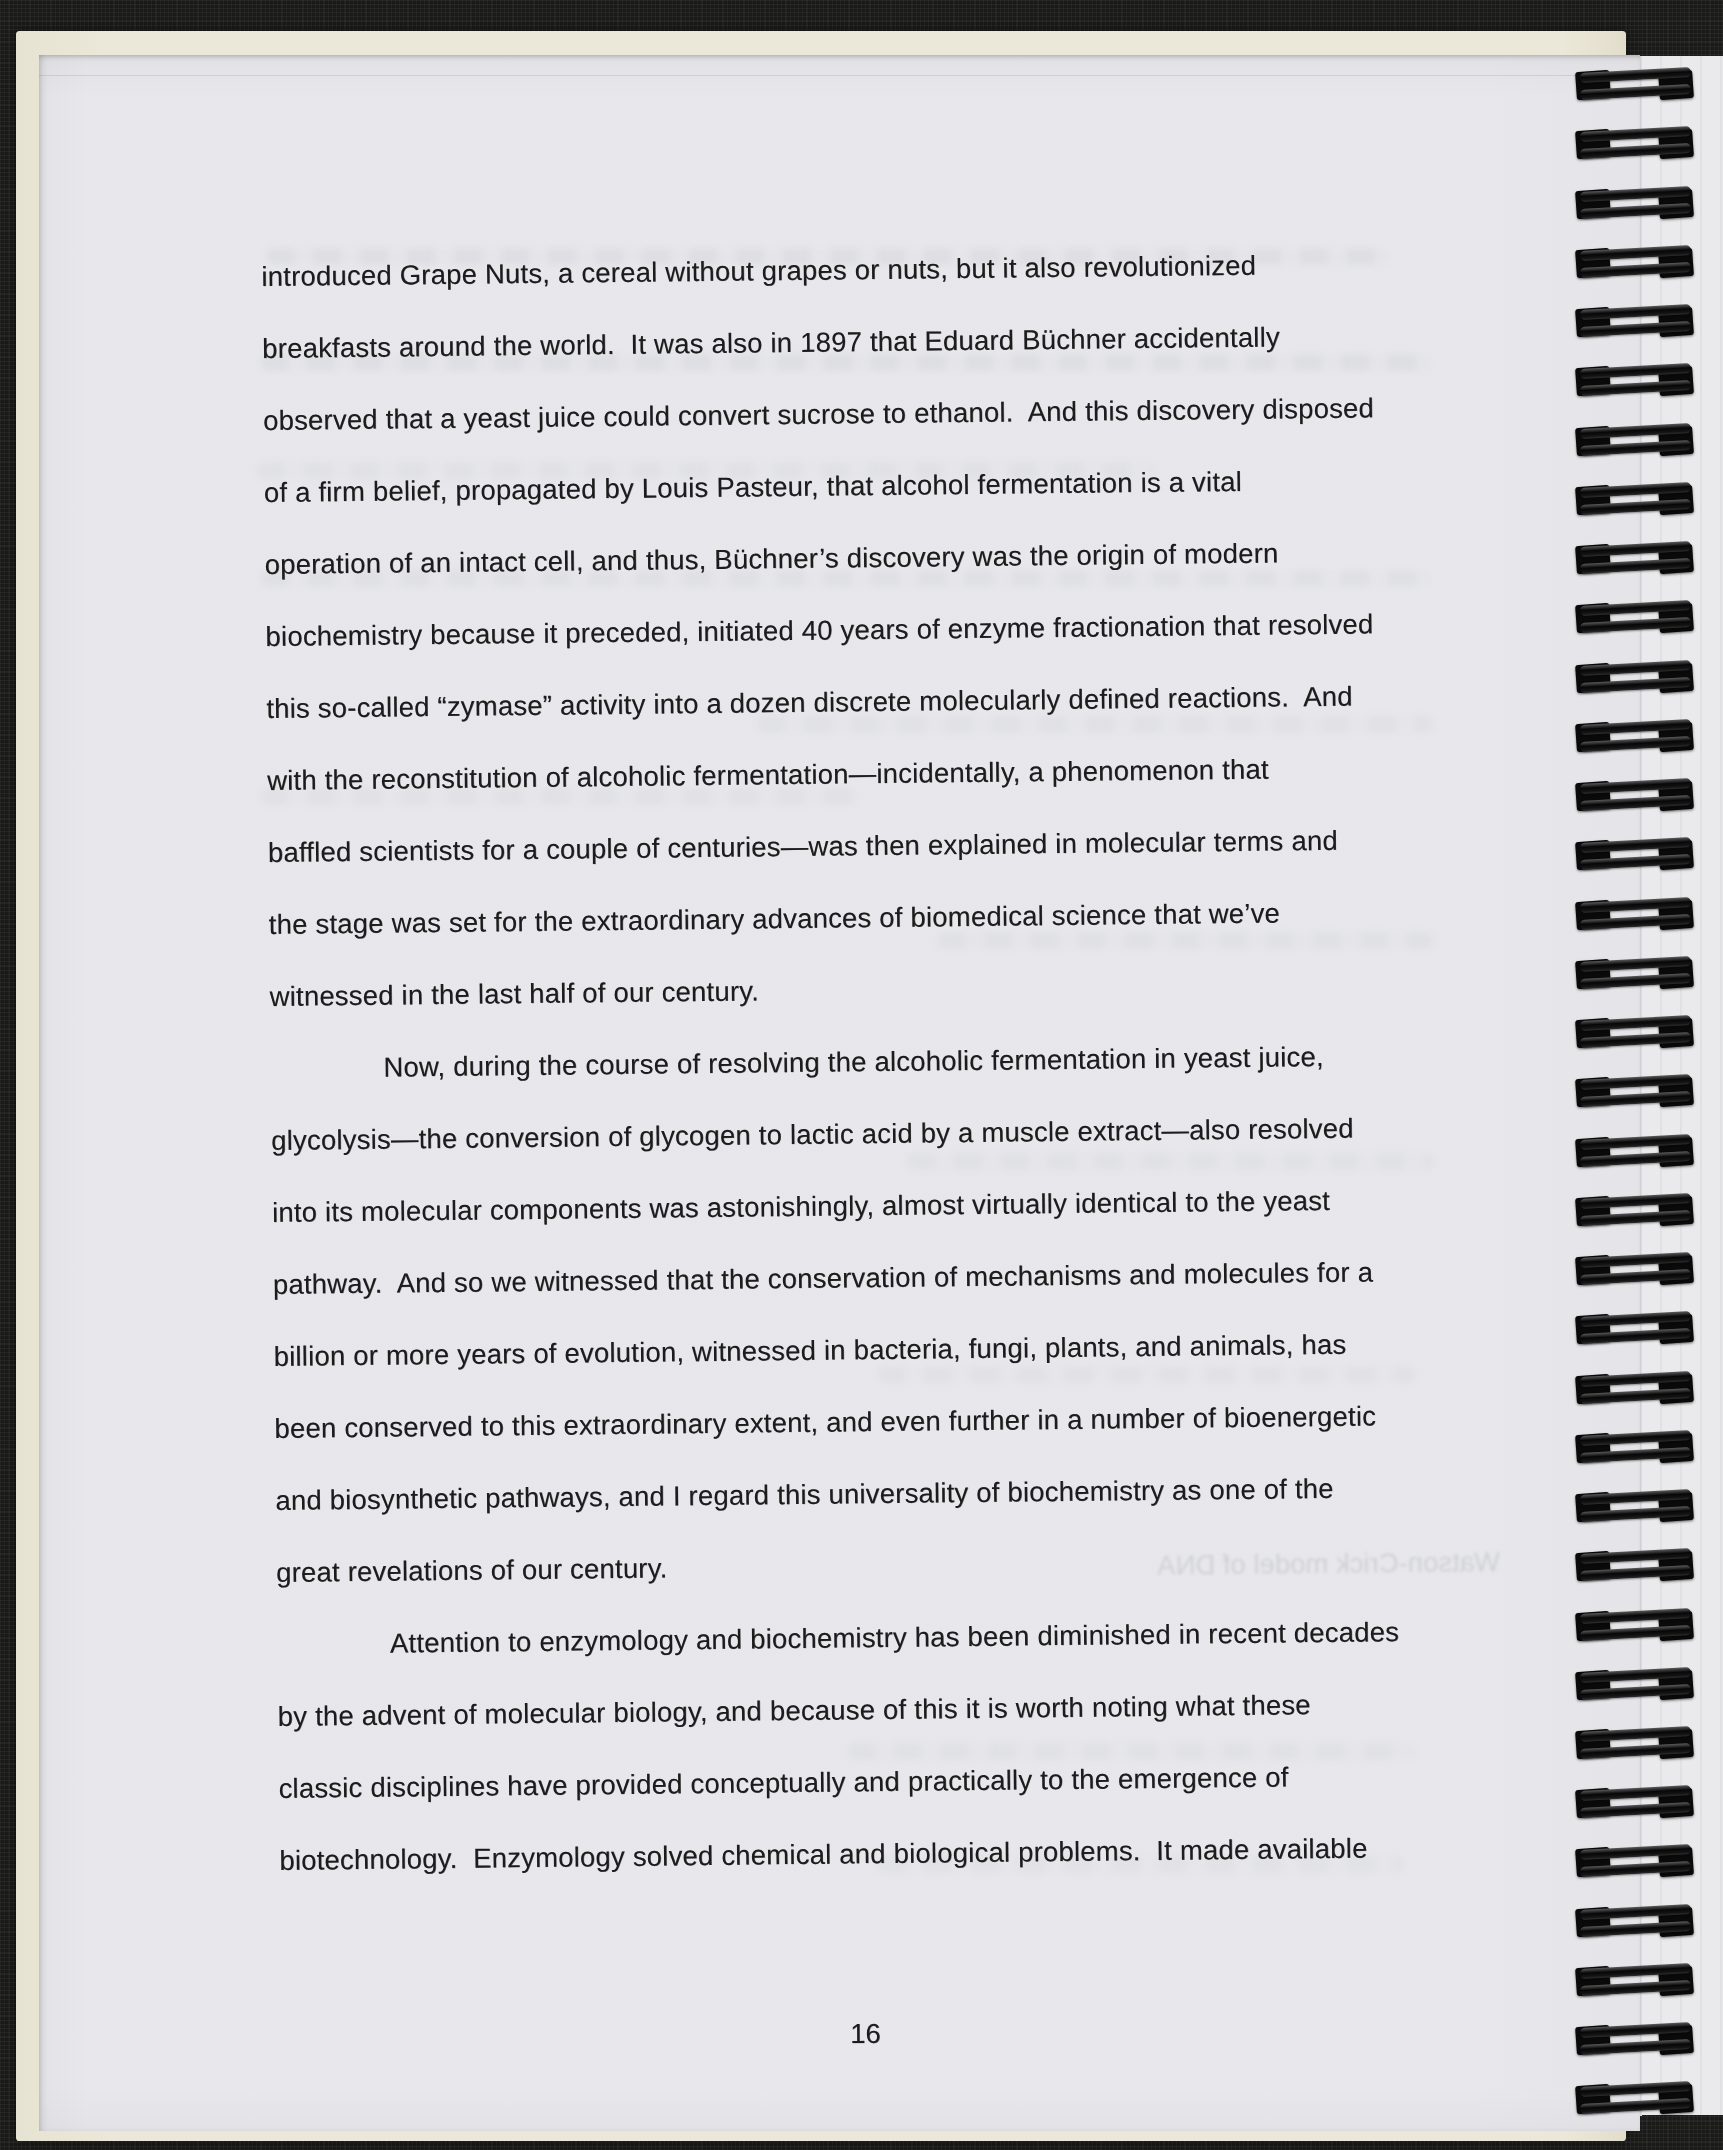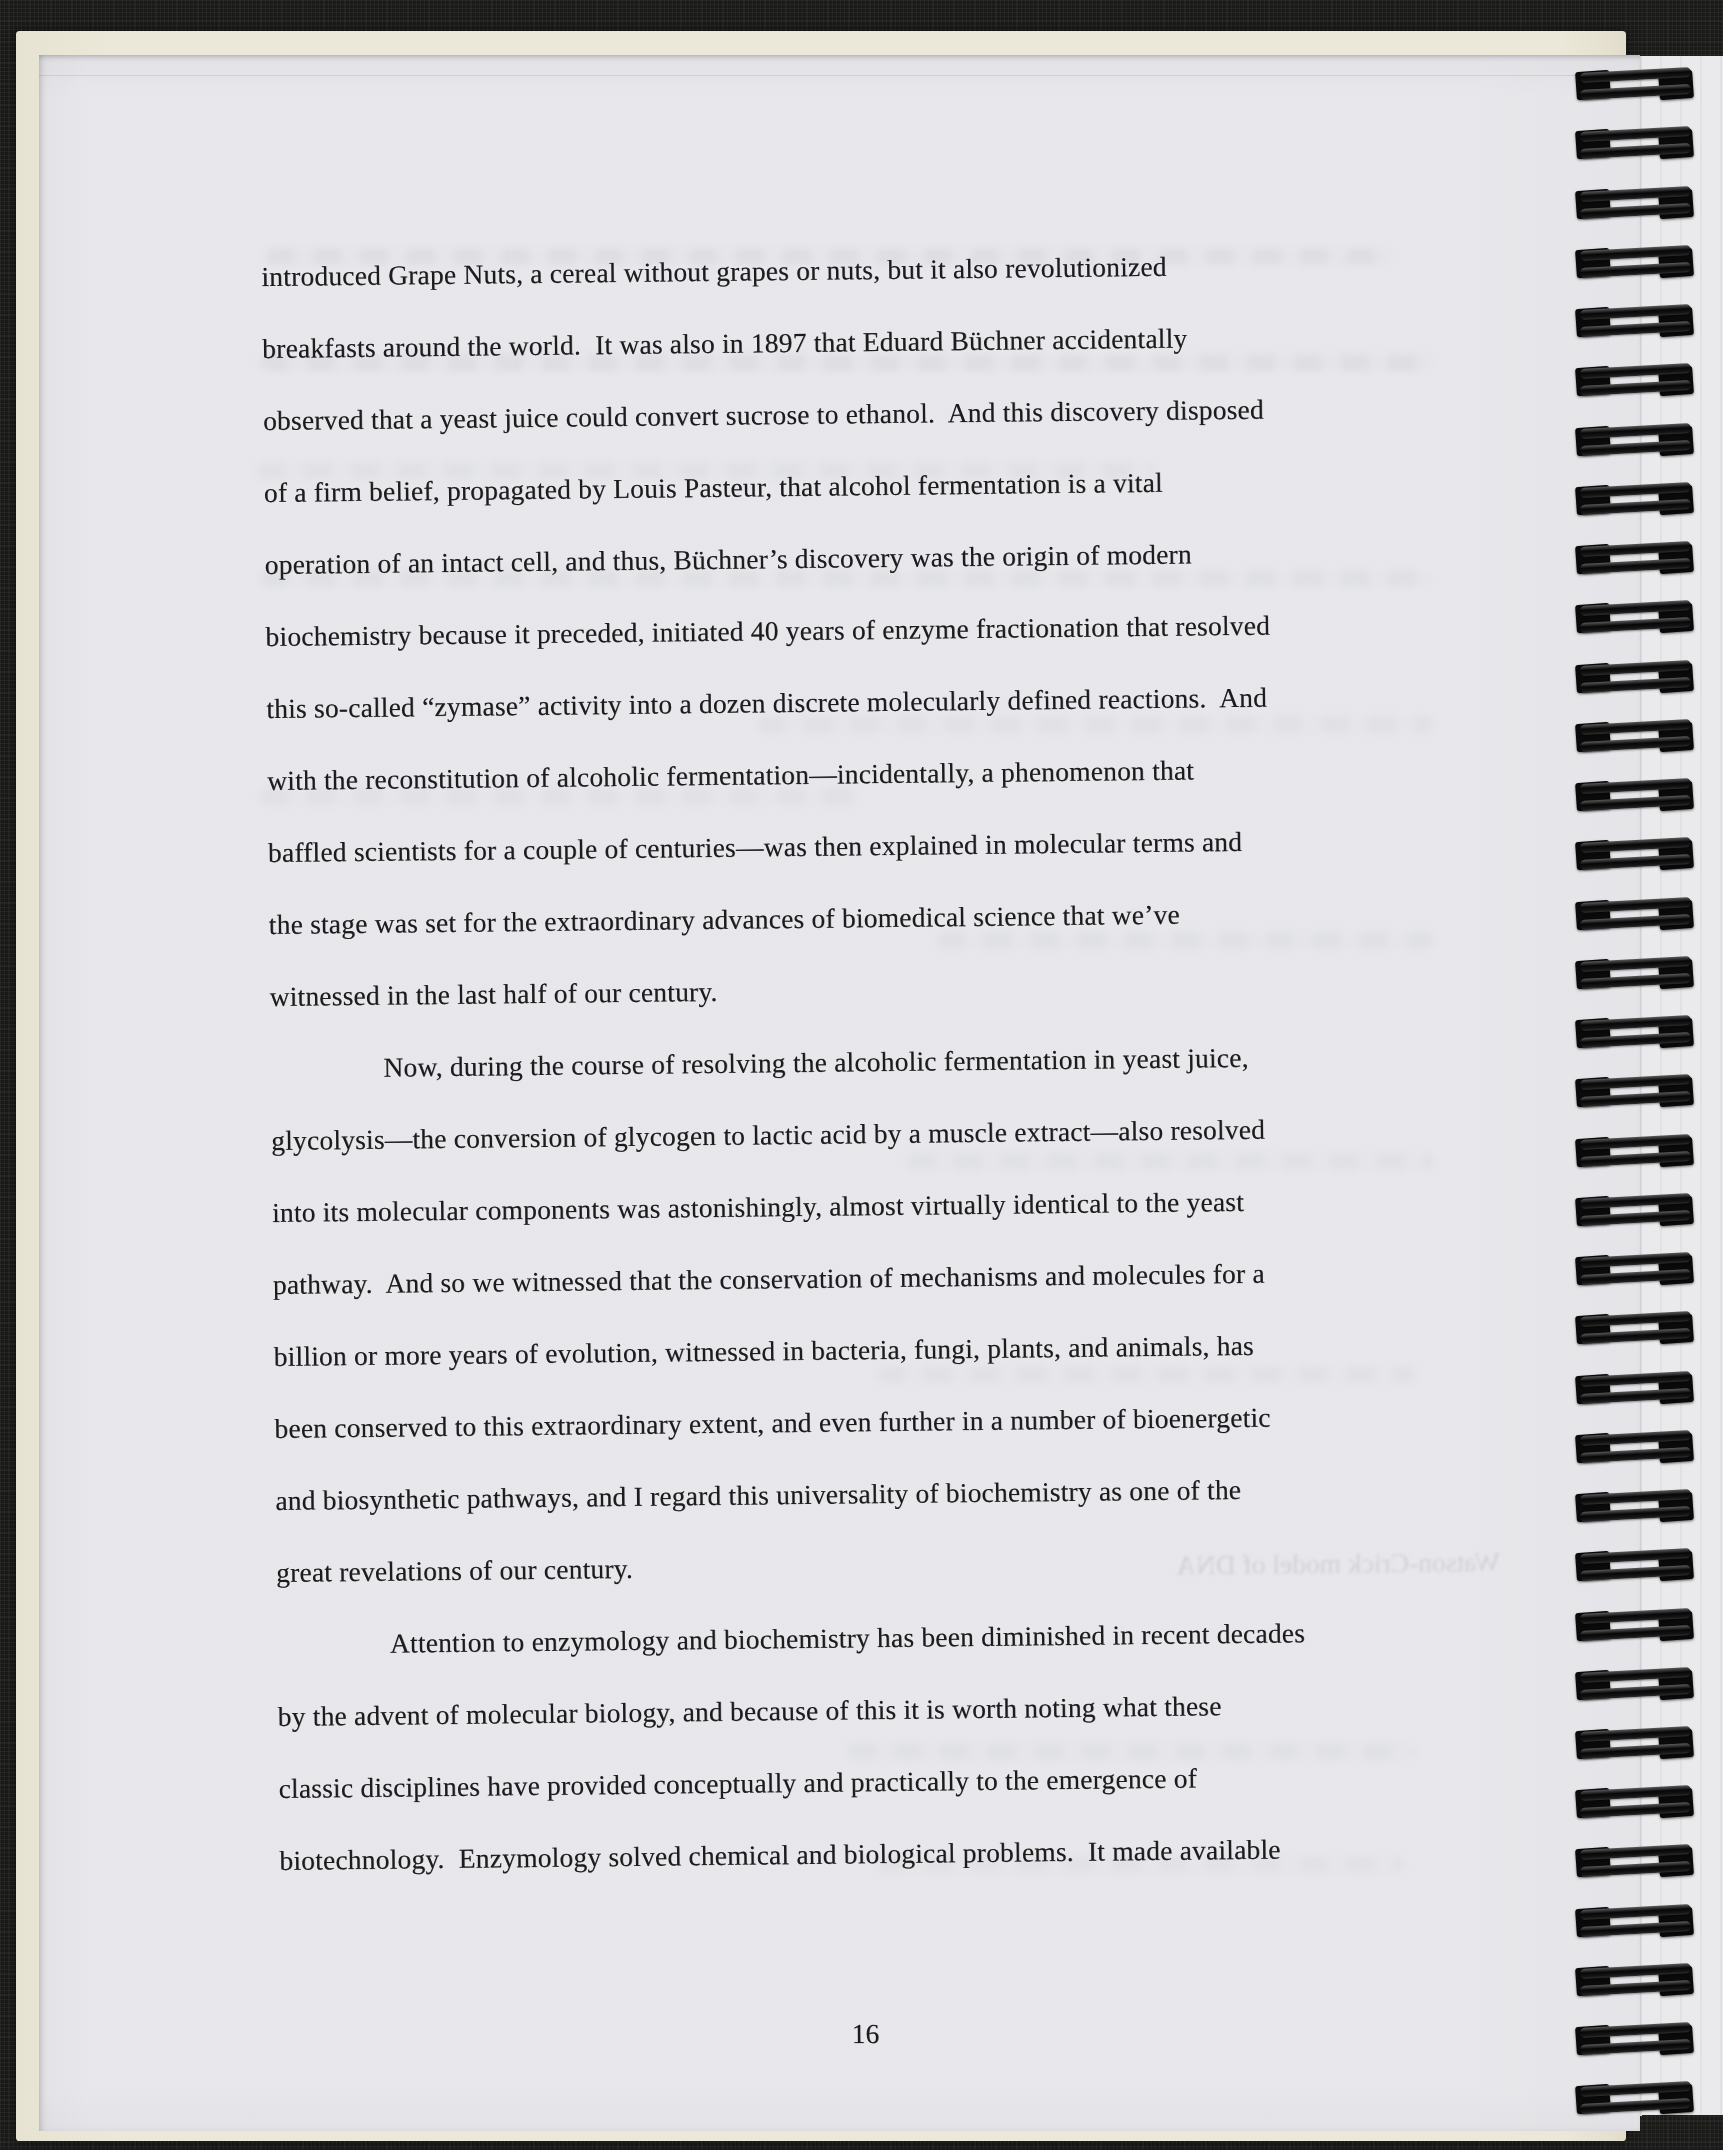--- a/index.html
+++ b/index.html
@@ -13,21 +13,21 @@
   }
   html,body{margin:0;padding:0;background:#111;}
   .scene{
     position:relative;
     width:1723px;height:2151px;
     overflow:hidden;
     background-color:var(--background);
     background-image:
       repeating-linear-gradient(0deg, rgba(255,255,255,0.045) 0 1.2px, rgba(0,0,0,0.05) 1.2px 2.4px, transparent 2.4px 4.2px),
       repeating-linear-gradient(90deg, rgba(255,255,255,0.04) 0 1.2px, rgba(0,0,0,0.05) 1.2px 2.4px, transparent 2.4px 4.2px);
-    font-family:Liberation Serif, serif;
+    font-family:Liberation Sans, sans-serif;
   }
   
   .backing{
     position:absolute;
     left:15.6px;top:31px;width:1610px;height:2110px;
     background:linear-gradient(90deg,#e7e3d2,var(--backing-sheet) 6%, var(--backing-sheet) 96%, #e2ddcb);
     border-radius:3.6px;
     box-shadow:0 0 10.8px rgba(0,0,0,0.55);
   }
   

